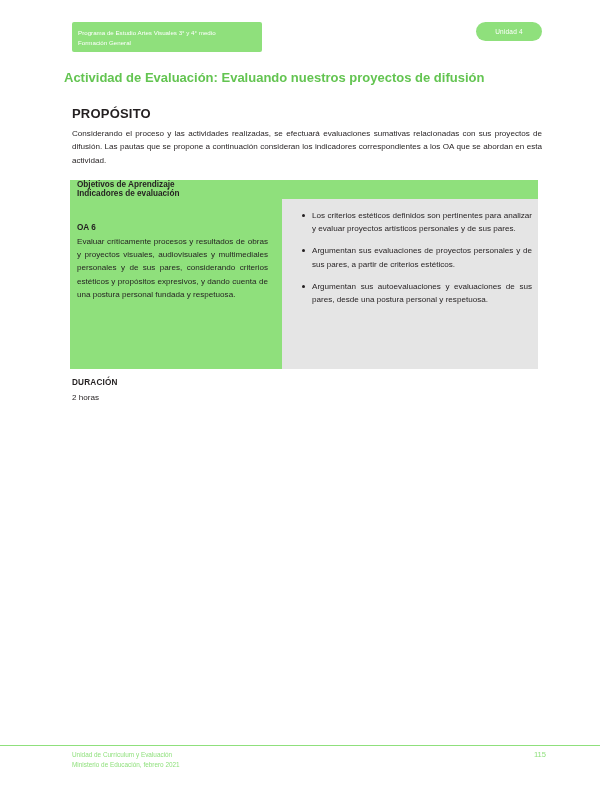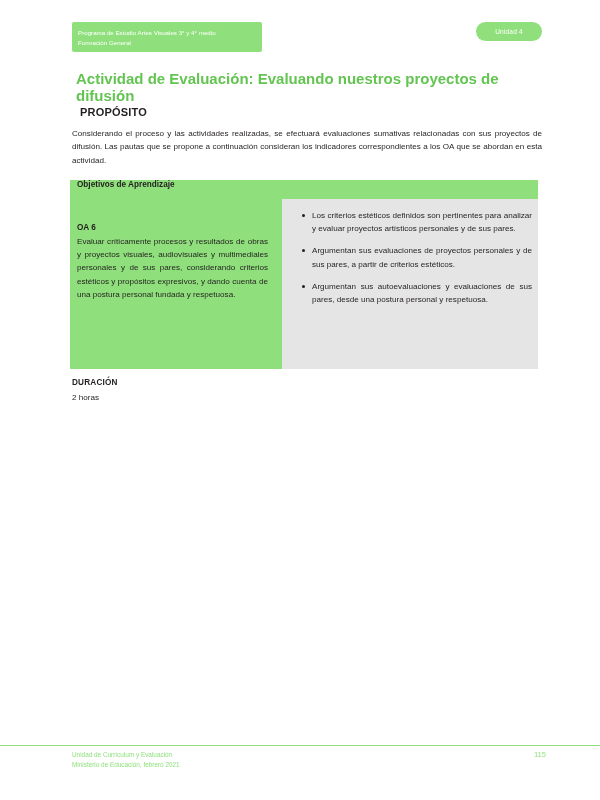--- a/index.html
+++ b/index.html
@@ -52,34 +52,34 @@
     font-size: 6.5px;
     display: flex;
     align-items: center;
     justify-content: center;
     letter-spacing: 0.2px;
   }
 
   
   .doc-title {
     position: absolute;
-    left: 76px;
+    left: 64px;
     top: 70px;
     width: 470px;
     color: #63c451;
-    font-size: 15px;
+    font-size: 13px;
     font-weight: bold;
   }
 
   
   .proposito-label {
     position: absolute;
-    left: 80px;
+    left: 72px;
     top: 106px;
-    font-size: 11px;
+    font-size: 13px;
     font-weight: bold;
     letter-spacing: 0.2px;
   }
   .proposito-text {
     position: absolute;
     left: 72px;
     top: 127px;
     width: 470px;
     font-size: 8.1px;
     line-height: 13.4px;
@@ -217,20 +217,21 @@
   <div class="unit-pill">Unidad 4</div>
 
   <div class="doc-title">Actividad de Evaluación: Evaluando nuestros proyectos de difusión</div>
 
   <div class="proposito-label">PROPÓSITO</div>
   <div class="proposito-text">Considerando el proceso y las actividades realizadas, se efectuará evaluaciones sumativas relacionadas con sus proyectos de difusión. Las pautas que se propone a continuación consideran los indicadores correspondientes a los OA que se abordan en esta actividad.</div>
 
   <div class="table">
     <div class="table-head">
       <div class="th th-left">Objetivos de Aprendizaje</div>
+      <div class="th th-right">Indicadores de evaluación</div>
     </div>
     <div class="table-body">
       <div class="td-left">
         <div class="oa-code">OA 6</div>
         <div class="oa-text">Evaluar críticamente procesos y resultados de obras y proyectos visuales, audiovisuales y multimediales personales y de sus pares, considerando criterios estéticos y propósitos expresivos, y dando cuenta de una postura personal fundada y respetuosa.</div>
       </div>
       <div class="td-right">
         <ul class="ind-list">
           <li>Los criterios estéticos definidos son pertinentes para analizar y evaluar proyectos artísticos personales y de sus pares.</li>
           <li>Argumentan sus evaluaciones de proyectos personales y de sus pares, a partir de criterios estéticos.</li>

